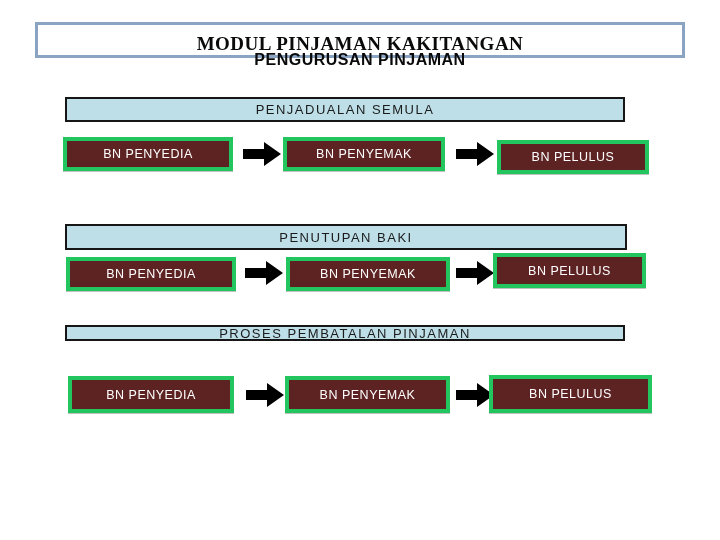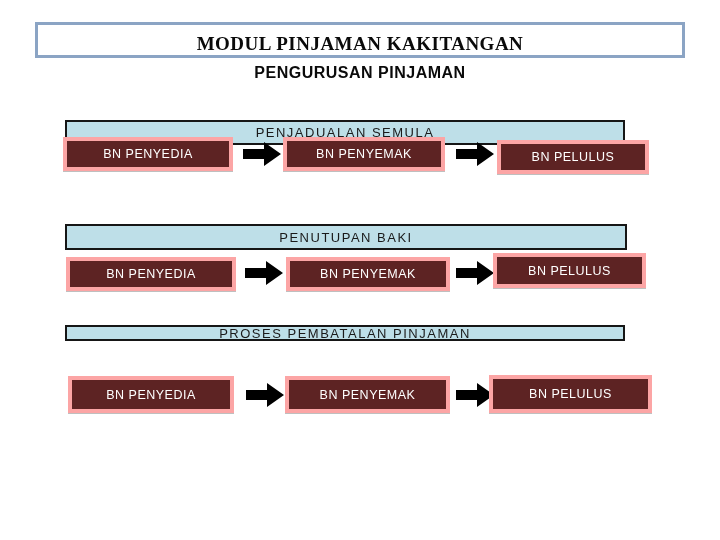--- a/index.html
+++ b/index.html
@@ -23,38 +23,38 @@
     border: 3px solid #8ba4c4;
     background: #ffffff;
     display: flex; align-items: flex-end; justify-content: center; font-family: Liberation Serif, serif;
   }
   .title-text {
     font-size: 19px; font-weight: bold; letter-spacing: 0.5px; color: #0a0a0a;
     white-space: nowrap;
   }
 
   .subtitle {
-    left: 0; top: 64px; width: 720px;
+    left: 0; top: 51px; width: 720px;
     text-align: center;
     font-size: 16px; font-weight: bold; letter-spacing: 0.5px; color: #0a0a0a;
   }
 
   .section-bar {
     background: #bedfe8;
     border: 2px solid #161616;
     display: flex; align-items: center; justify-content: center;
   }
   .section-bar-label {
     font-size: 13px; letter-spacing: 1.5px; color: #1a1a1a;
     white-space: nowrap;
   }
 
   .flow-box {
     background: #5d2323;
-    border: 4px solid #fca5a5;
+    border: 4px solid #22c55e;
     display: flex; align-items: center; justify-content: center;
     box-shadow: 0 1px 0 rgba(0,0,0,0.25);
   }
   .flow-box-label {
     color: #ffffff; font-size: 12.5px; letter-spacing: 0.5px;
     white-space: nowrap;
   }
 
   .flow-arrow { display: block; }
 </style>
@@ -63,21 +63,21 @@
 
 <div class="slide">
 
   <div class="abs title-box">
     <span class="title-text">MODUL PINJAMAN KAKITANGAN</span>
   </div>
 
   <div class="abs subtitle">PENGURUSAN PINJAMAN</div>
 
   <div>
-    <div class="abs section-bar" style="left:65px; top:97px; width:560px; height:25px;margin-top:23px;">
+    <div class="abs section-bar" style="left:65px; top:97px; width:560px; height:25px;">
       <span class="section-bar-label">PENJADUALAN SEMULA</span>
     </div>
 
     <div class="abs flow-box" style="left:63px; top:137px; width:170px; height:34px;">
       <span class="flow-box-label">BN PENYEDIA</span>
     </div>
     <svg class="abs flow-arrow" style="left:243px; top:142px;" width="38" height="24" viewBox="0 0 38 24">
       <path d="M0 7 L21 7 L21 0 L38 12 L21 24 L21 17 L0 17 Z" fill="#000000"></path>
     </svg>
     <div class="abs flow-box" style="left:283px; top:137px; width:162px; height:34px;">

